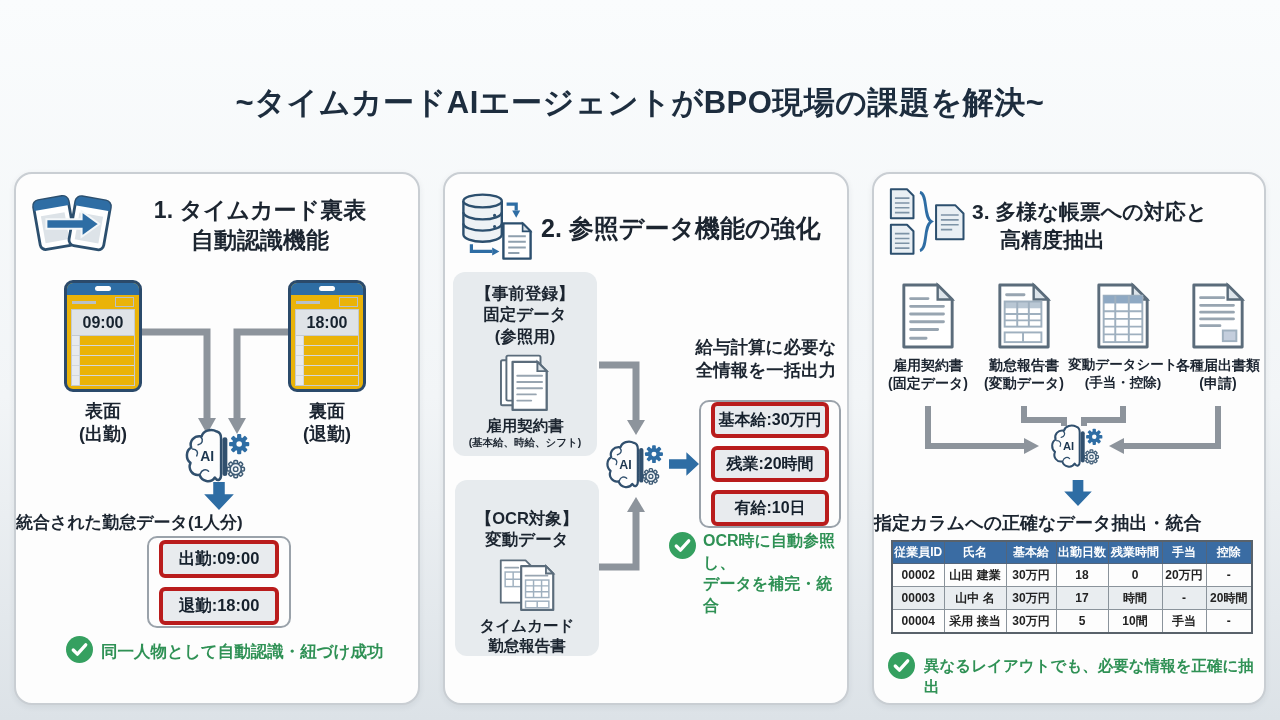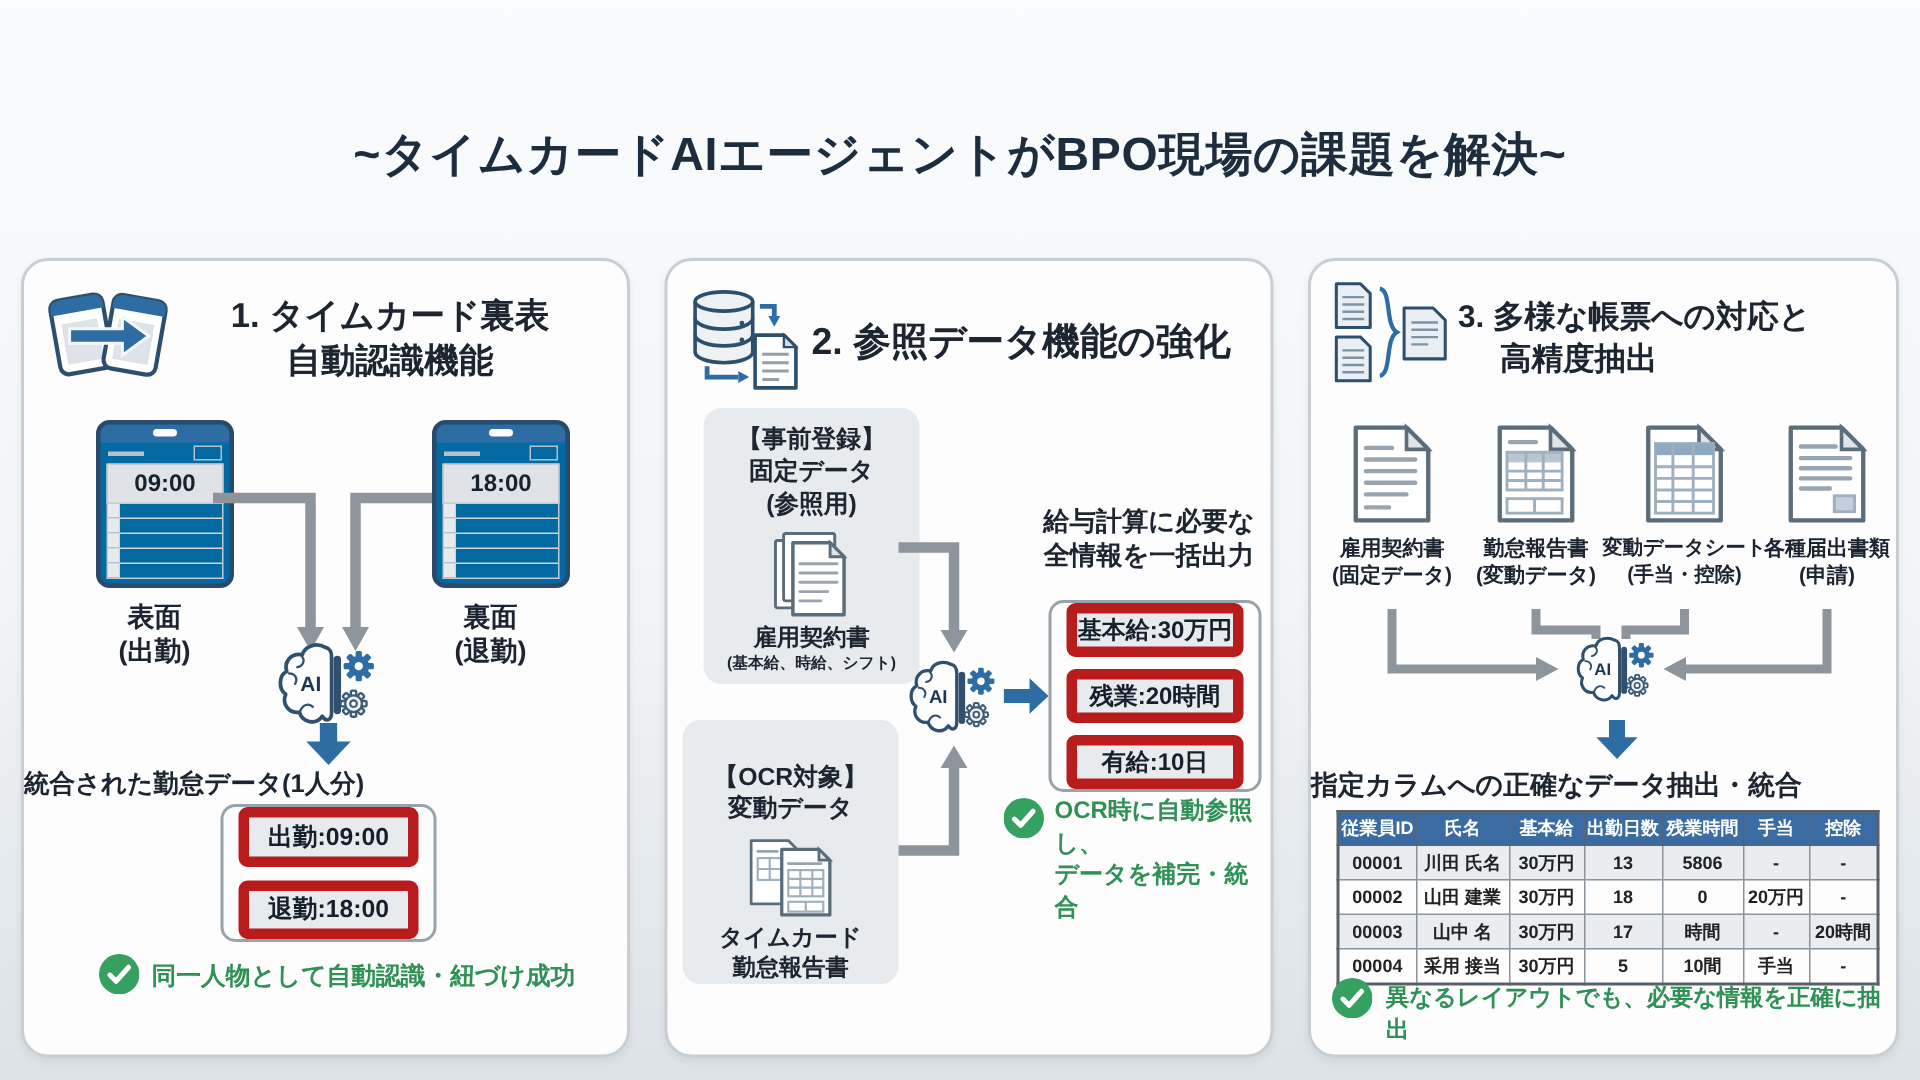--- a/index.html
+++ b/index.html
@@ -9,29 +9,29 @@
   .stage{position:relative;width:1280px;height:720px}
   .abs{position:absolute}
   .main-title{top:22px;left:0;width:1280px;text-align:center;font-size:40px;font-weight:bold;
     color:#2d5f8e;letter-spacing:1px}
   .sub-title{top:82px;left:0;width:1280px;text-align:center;font-size:31px;font-weight:bold;
     color:#1d2d3e;letter-spacing:.5px}
   .panel{position:absolute;top:172px;height:533px;background:#fdfdfd;border:2px solid #c9ced3;
     border-radius:18px;box-shadow:0 2px 6px rgba(30,40,50,.07);box-sizing:border-box}
   .p-head{font-weight:bold;color:#1c2530;line-height:1.3}
   .small-label{font-weight:bold;color:#1b2430;text-align:center;line-height:1.3}
-  .pill{background:#e8ebee;border:7px solid #b91c1c;border-radius:6px;display:flex;align-items:center;
+  .pill{background:#e8ebee;border:4px solid #b91c1c;border-radius:6px;display:flex;align-items:center;
     justify-content:center;font-weight:bold;color:#15202c}
   .result-box{background:#fdfdfd;border:2px solid #9aa2aa;border-radius:10px;display:flex;
     flex-direction:column;justify-content:center;gap:9px;box-sizing:border-box;padding:0 10px}
   .gray-box{background:#e7ebee;border-radius:12px;display:flex;flex-direction:column;align-items:center;
     box-sizing:border-box;text-align:center}
   .check-text{color:#2f9155;font-weight:bold;line-height:1.35}
   
-  .timecard{position:absolute;width:92px;height:112px;background:#0369a1;border:3px solid #2b4a6b;
+  .timecard{position:absolute;width:78px;height:112px;background:#eab308;border:3px solid #2b4a6b;
     border-radius:9px;overflow:hidden;box-sizing:border-box}
   .tc-bar{height:12px;background:#2e6da4;position:relative}
   .tc-bar::after{content:"";position:absolute;left:50%;top:3px;transform:translateX(-50%);
     width:16px;height:5px;border-radius:3px;background:#fdfdfd}
   .tc-fields{height:14px;position:relative}
   .tc-line{position:absolute;left:5px;top:6px;width:24px;height:3px;background:#b9c1c8}
   .tc-box{position:absolute;right:5px;top:2px;width:19px;height:10px;border:1.5px solid #b9c1c8;box-sizing:border-box}
   .tc-time{margin:0 4px;height:25px;background:#dfe3e7;border:1px solid #c4cad0;display:flex;
     align-items:center;justify-content:center;font-size:16px;font-weight:bold;color:#16222e}
   .tc-rows{margin:0 4px;border:1px solid #c4cad0;border-top:0}
@@ -278,21 +278,21 @@
       </svg>
     <div class="abs check-text" style="left:85px;top:466px;width:310px;font-size:16.5px">同一人物として自動認識・紐づけ成功</div>
   </section>
 
   <section class="panel" style="left:443px;width:406px">
     <svg class="abs" style="left:12px;top:14px;width:80px;height:74px">
         <use href="#sym-db-doc"></use>
       </svg>
     <div class="abs p-head" style="left:96px;top:38px;width:300px;font-size:25px">2. 参照データ機能の強化</div>
 
-    <div class="abs gray-box" style="left:24px;top:98px;width:144px;height:184px;padding-top:11px">
+    <div class="abs gray-box" style="left:8px;top:98px;width:144px;height:184px;padding-top:11px">
       <div class="p-head" style="font-size:16.5px">【事前登録】</div>
       <div class="p-head" style="font-size:16.5px">固定データ</div>
       <div class="p-head" style="font-size:16.5px">(参照用)</div>
       <svg style="width:60px;height:62px;margin-top:4px">
           <use href="#sym-docs-stack3"></use>
         </svg>
       <div class="p-head" style="font-size:15.5px;margin-top:3px">雇用契約書</div>
       <div class="p-head" style="font-size:10.5px">(基本給、時給、シフト)</div>
     </div>
 
@@ -412,29 +412,20 @@
           <th>従業員ID</th>
           <th>氏名</th>
           <th>基本給</th>
           <th>出勤日数</th>
           <th>残業時間</th>
           <th>手当</th>
           <th>控除</th>
         </tr>
       </thead>
       <tbody>
-        <tr class="odd">
-          <td>00001</td>
-          <td>川田 氏名</td>
-          <td>30万円</td>
-          <td>13</td>
-          <td>5806</td>
-          <td>-</td>
-          <td>-</td>
-        </tr>
         <tr class="even">
           <td>00002</td>
           <td>山田 建業</td>
           <td>30万円</td>
           <td>18</td>
           <td>0</td>
           <td>20万円</td>
           <td>-</td>
         </tr>
         <tr class="odd">

